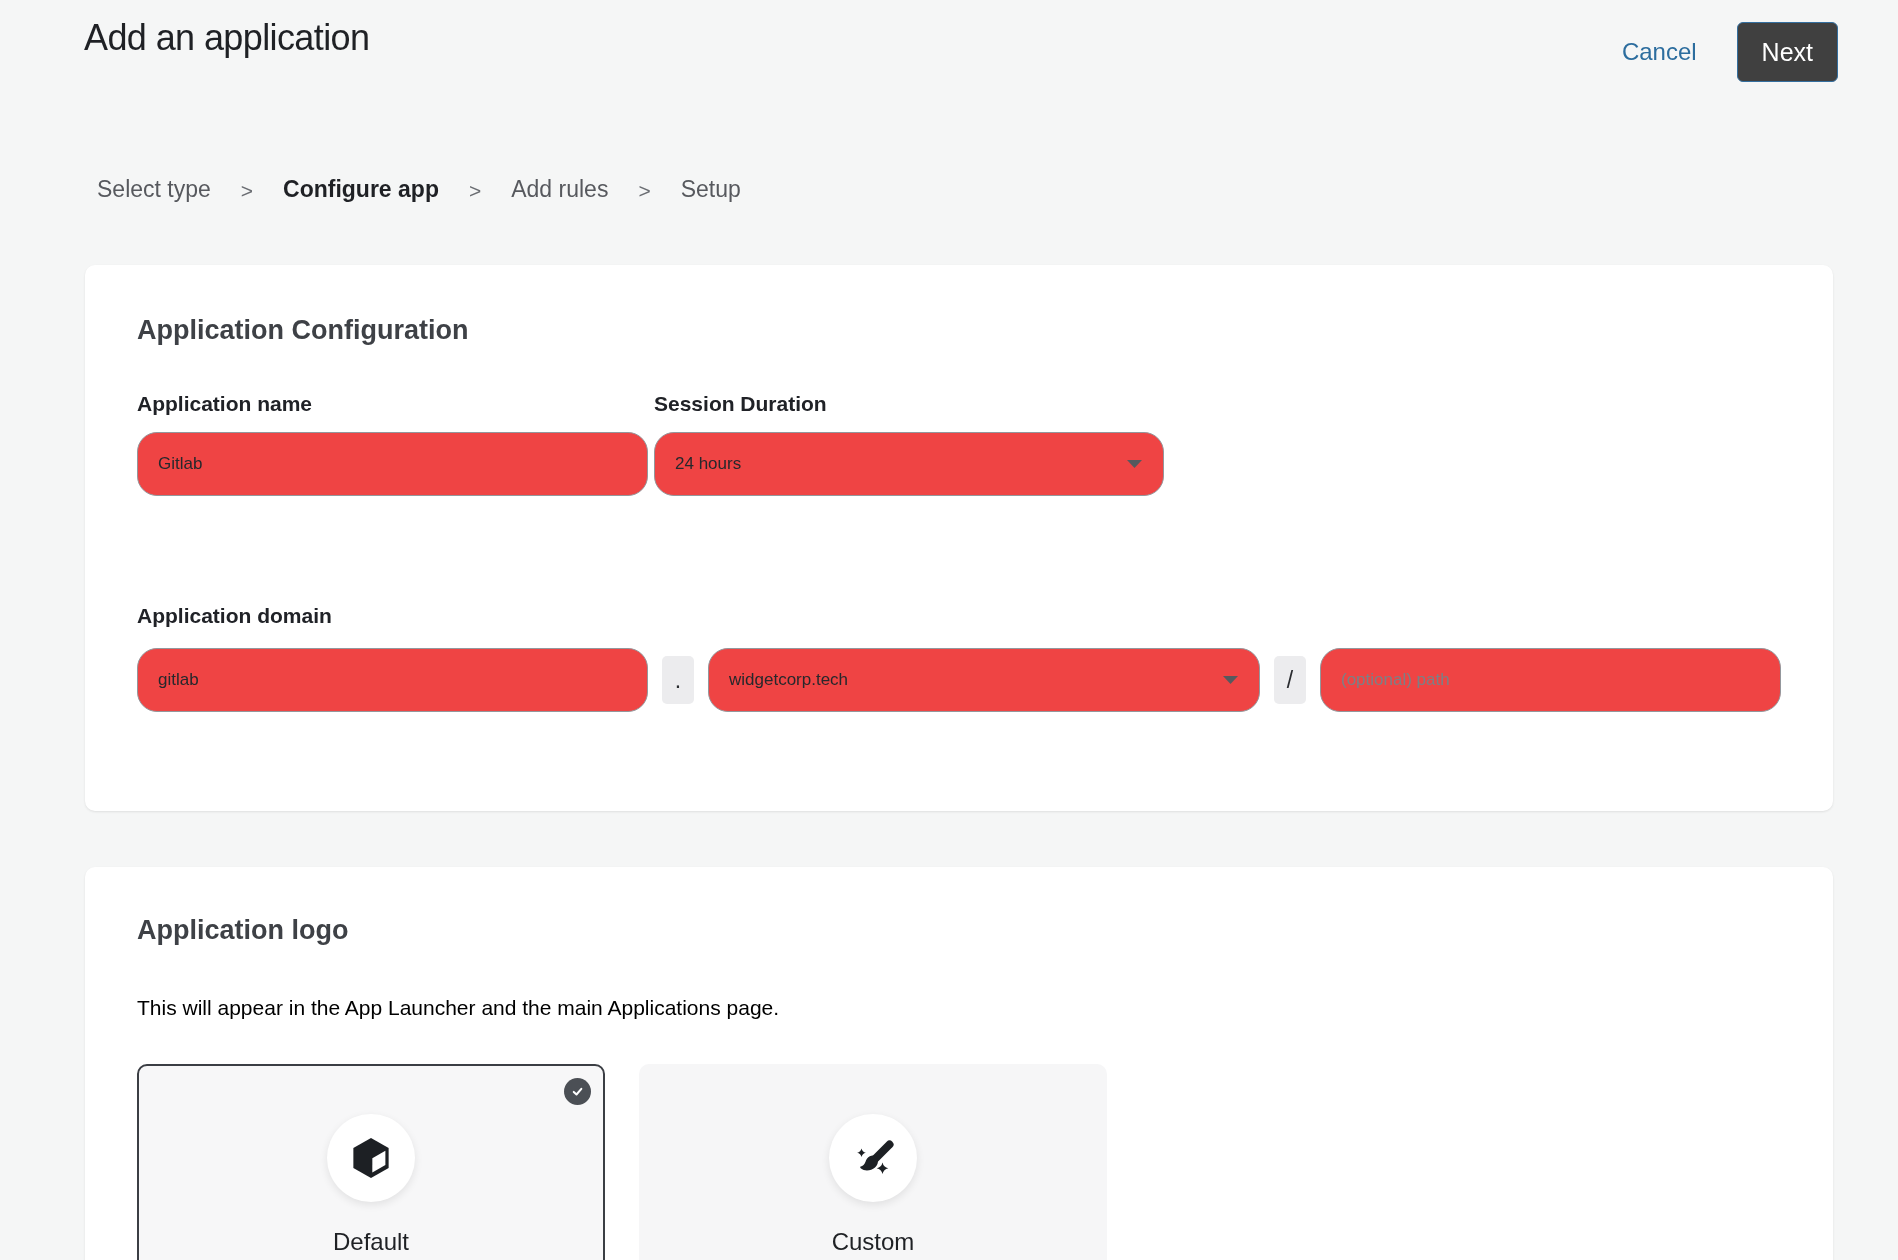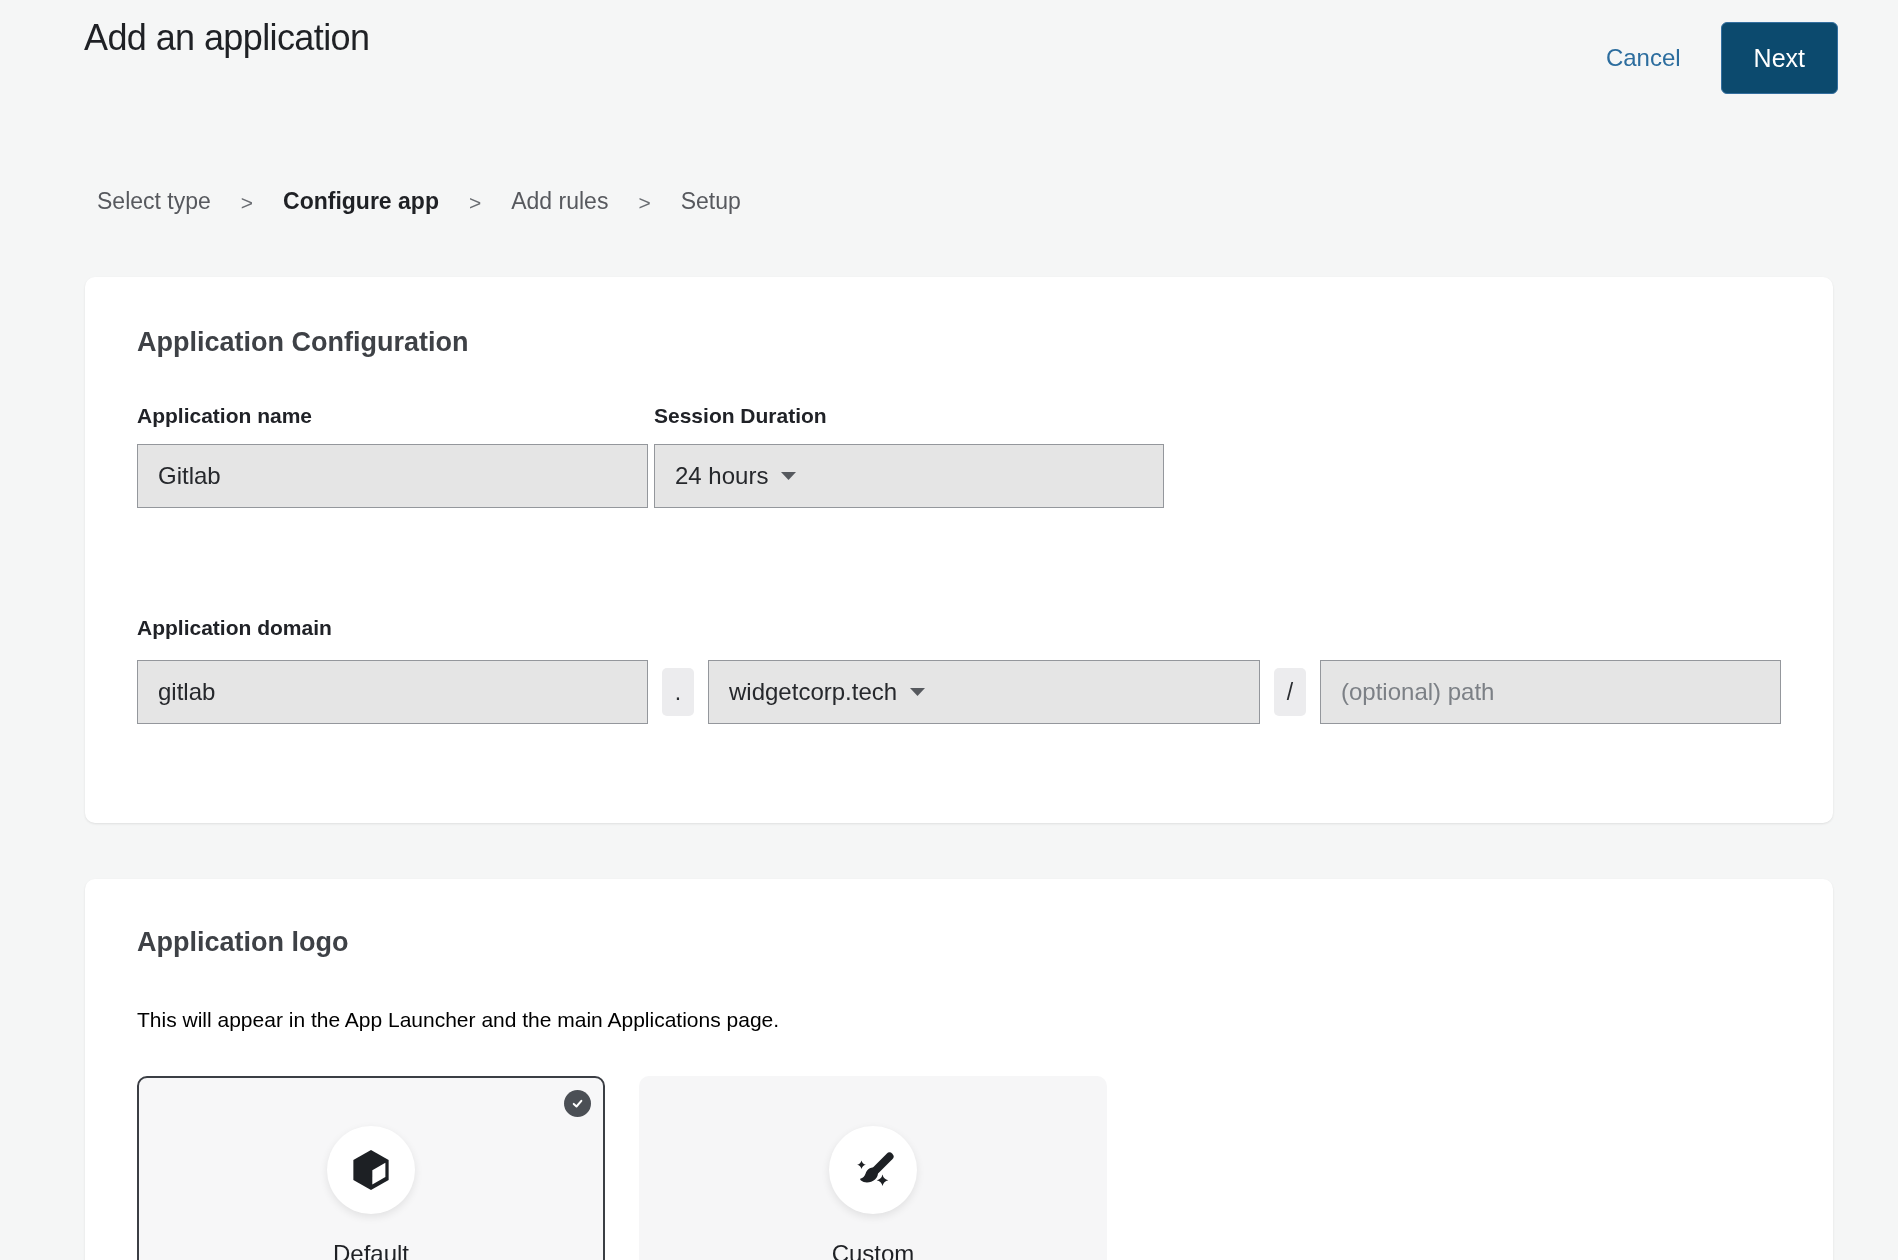--- a/index.html
+++ b/index.html
@@ -20,22 +20,22 @@
     font-size:36px; font-weight:400; letter-spacing:-0.6px;
     color:#1f2125; line-height:1.22;
   }
   .header-actions { display:flex; align-items:center; gap:40px; margin-top:6px; }
   .cancel-link {
     font-size:24px; color:#2c6d9e; cursor:pointer; background:none; border:none;
     font-family:inherit;
     text-align:right;
   }
   .next-btn {
-    background:#0c4a6e; border:1px solid #346f9f; color:#ffffff;
-    font-size:25px; font-family:inherit; height:72px; padding:0 32px;
+    background:#404040; border:1px solid #346f9f; color:#ffffff;
+    font-size:25px; font-family:inherit; height:60px; padding:0 24px;
     border-radius:6px; display:flex; align-items:center; cursor:pointer;
   }
   
   .breadcrumb {
     margin:94px 0 0 97px;
     display:flex; align-items:flex-end; gap:30px;
     font-size:23px; color:#57595e;
   }
   .crumb { cursor:pointer; }
   .crumb.current { font-weight:700; color:#1f2125; }
@@ -49,30 +49,30 @@
   .card-config { margin-top:62px; height:546px; padding:50px 52px 0; }
   .card-logo   { margin-top:56px; height:480px; padding:48px 52px 0; }
   .card h2 { font-size:27px; font-weight:700; color:#3e4146; }
   
   .form-row { display:flex; gap:6px; margin-top:46px; }
   .field-label {
     display:block; font-size:21px; font-weight:700; color:#202227;
     margin-bottom:16px;
   }
   .text-input, .select {
-    height:64px; border:1.5px solid #94979c; border-radius:0;
-    background:#e5e5e5; font-size:24px; color:#26282c; font-family:inherit;
+    height:64px; border:1.5px solid #94979c; border-radius:20px;
+    background:#ef4444; font-size:17px; color:#26282c; font-family:inherit;
   }
   .text-input { padding:0 20px; }
   .text-input::placeholder { color:#7c8086; }
   .w-name { width:511px; }
   .w-session { width:510px; }
   .w-domain { width:552px; }
   .select {
-    display:flex; align-items:center; 
+    display:flex; align-items:center; justify-content:space-between;
     padding:0 20px; cursor:pointer;
   }
   .domain-label-row { margin-top:108px; }
   .domain-row { display:flex; align-items:center; gap:14px; margin-top:20px; }
   .sep-chip {
     width:32px; height:48px; background:#ececee; border-radius:5px;
     display:flex; align-items:center; justify-content:center;
     font-size:23px; color:#2a2c30; flex:0 0 auto;
   }
   .path-input { flex:1; }

